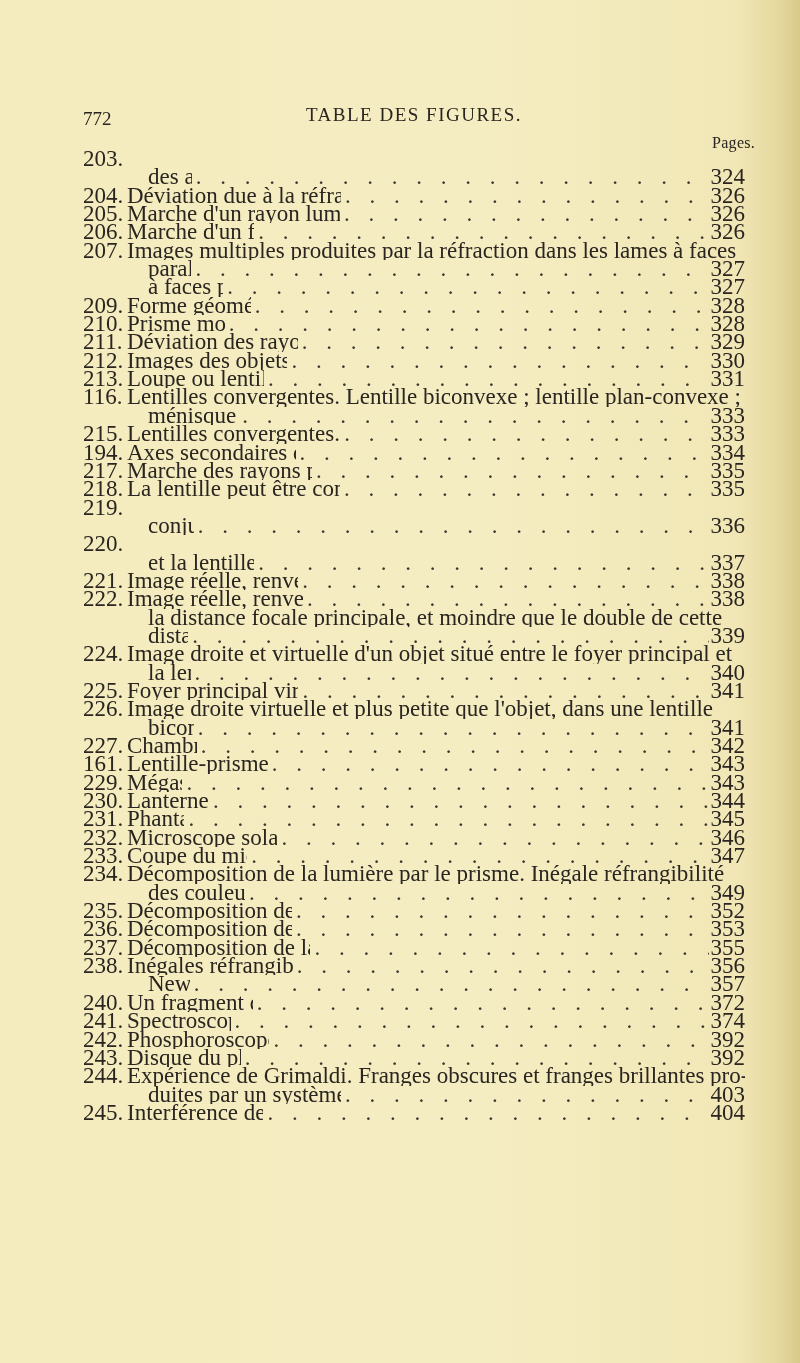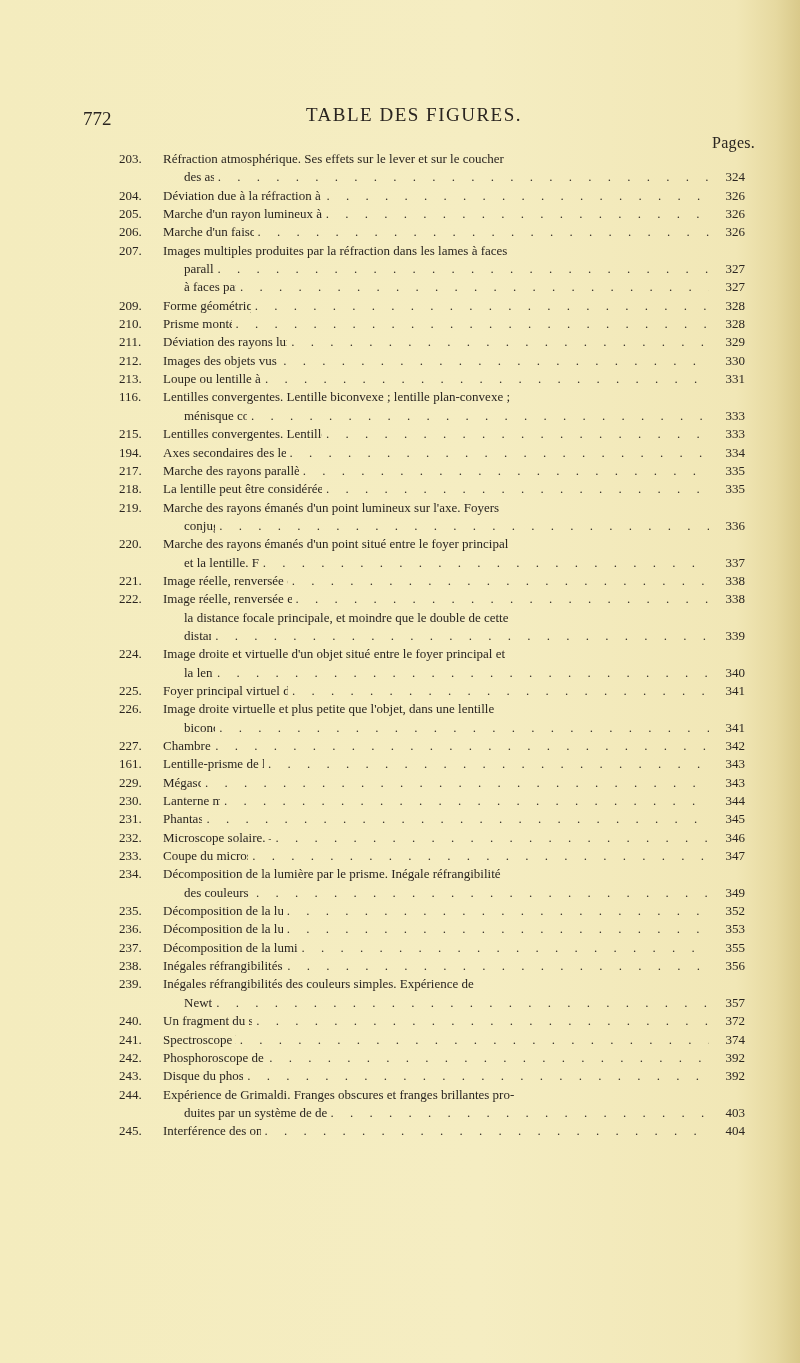--- a/index.html
+++ b/index.html
@@ -9,21 +9,21 @@
       font-family: "Liberation Serif", "DejaVu Serif", serif;
       color: #2a2520;
       position: relative;
     }
     .page { position: absolute; left: 0; top: 0; width: 800px; height: 1363px; }
     .header { position: absolute; top: 108px; left: 83px; width: 662px; height: 26px; }
     .page-number { position: absolute; left: 0; top: 0; font-size: 19px; }
     .page-title { position: absolute; left: 0; right: 0; text-align: center; top: -4px; font-size: 19px; letter-spacing: 1.5px; }
     .pages-label { position: absolute; top: 134px; left: 712px; font-size: 16px; letter-spacing: 0.3px; }
     .entries { position: absolute; top: 150px; left: 83px; width: 662px; }
-    .entry { position: relative; font-size: 13px; line-height: 18.35px; margin-left: 36px; }
+    .entry { position: relative; font-size: 23px; line-height: 18.35px; }
     .line { display: flex; align-items: baseline; white-space: nowrap; }
     .num { width: 44px; flex: 0 0 44px; }
     .text { flex: 0 1 auto; overflow: hidden; }
     .cont { padding-left: 65px; }
     .leader { flex: 1 1 auto; overflow: hidden; letter-spacing: 6.5px; padding-left: 4px; color: #3a342c; }
     .pg { flex: 0 0 auto; width: 36px; text-align: right; }
   </style>
 </head>
 <body>
 
@@ -31,21 +31,20 @@
   <div class="header">
     <span class="page-number">772</span>
     <span class="page-title">TABLE DES FIGURES.</span>
   </div>
   <div class="pages-label">Pages.</div>
 
   <div class="entries" id="entries">
       <div class="entry">
         <div class="line">
           <span class="num">203.</span>
-          <span class="text">Réfraction atmosphérique. Ses effets sur le lever et sur le coucher</span>
         </div>
         <div class="line cont">
           <span class="text">des astres</span>
           <span class="leader">. . . . . . . . . . . . . . . . . . . . . . . . . . . . . . . . . . . . . . . . . . .</span>
           <span class="pg">324</span>
         </div>
       </div>
       <div class="entry">
         <div class="line">
           <span class="num">204.</span>
@@ -167,32 +166,30 @@
         <div class="line">
           <span class="num">218.</span>
           <span class="text">La lentille peut être considérée comme un assemblage de prismes.</span>
           <span class="leader">. . . . . . . . . . . . . . . . . . . . . . . . . . . . . . . . . . . . . . . . . . .</span>
           <span class="pg">335</span>
         </div>
       </div>
       <div class="entry">
         <div class="line">
           <span class="num">219.</span>
-          <span class="text">Marche des rayons émanés d'un point lumineux sur l'axe. Foyers</span>
         </div>
         <div class="line cont">
           <span class="text">conjugués</span>
           <span class="leader">. . . . . . . . . . . . . . . . . . . . . . . . . . . . . . . . . . . . . . . . . . .</span>
           <span class="pg">336</span>
         </div>
       </div>
       <div class="entry">
         <div class="line">
           <span class="num">220.</span>
-          <span class="text">Marche des rayons émanés d'un point situé entre le foyer principal</span>
         </div>
         <div class="line cont">
           <span class="text">et la lentille. Foyer virtuel.</span>
           <span class="leader">. . . . . . . . . . . . . . . . . . . . . . . . . . . . . . . . . . . . . . . . . . .</span>
           <span class="pg">337</span>
         </div>
       </div>
       <div class="entry">
         <div class="line">
           <span class="num">221.</span>
@@ -342,24 +339,20 @@
       </div>
       <div class="entry">
         <div class="line">
           <span class="num">238.</span>
           <span class="text">Inégales réfrangibilités des diverses couleurs.</span>
           <span class="leader">. . . . . . . . . . . . . . . . . . . . . . . . . . . . . . . . . . . . . . . . . . .</span>
           <span class="pg">356</span>
         </div>
       </div>
       <div class="entry">
-        <div class="line">
-          <span class="num">239.</span>
-          <span class="text">Inégales réfrangibilités des couleurs simples. Expérience de</span>
-        </div>
         <div class="line cont">
           <span class="text">Newton..</span>
           <span class="leader">. . . . . . . . . . . . . . . . . . . . . . . . . . . . . . . . . . . . . . . . . . .</span>
           <span class="pg">357</span>
         </div>
       </div>
       <div class="entry">
         <div class="line">
           <span class="num">240.</span>
           <span class="text">Un fragment du spectre solaire.</span>

